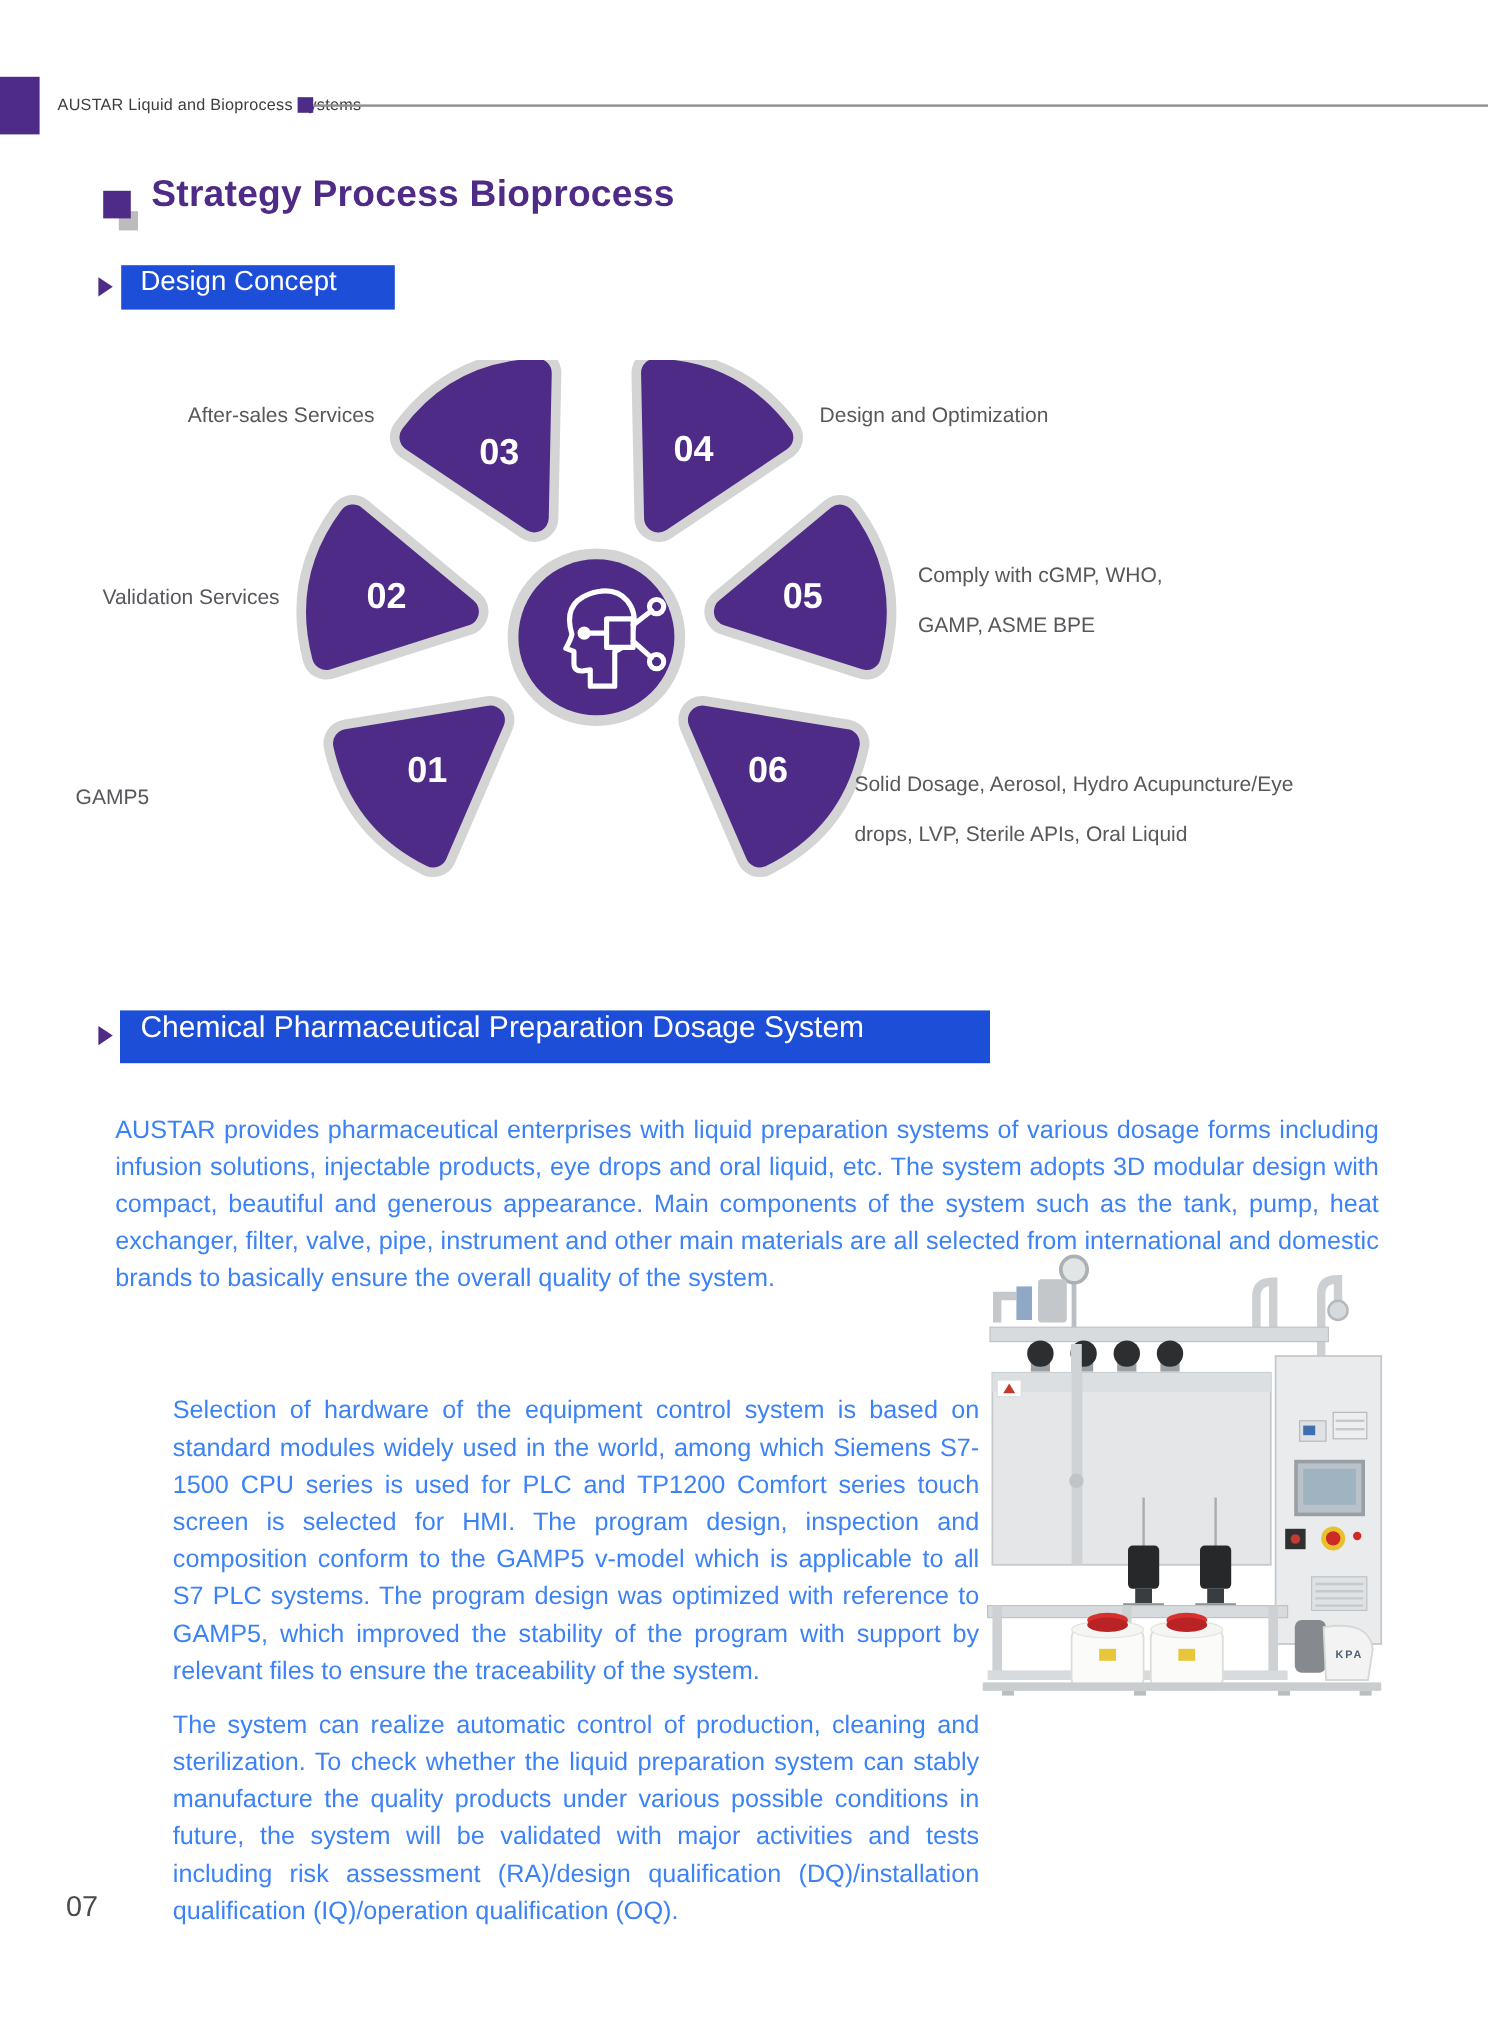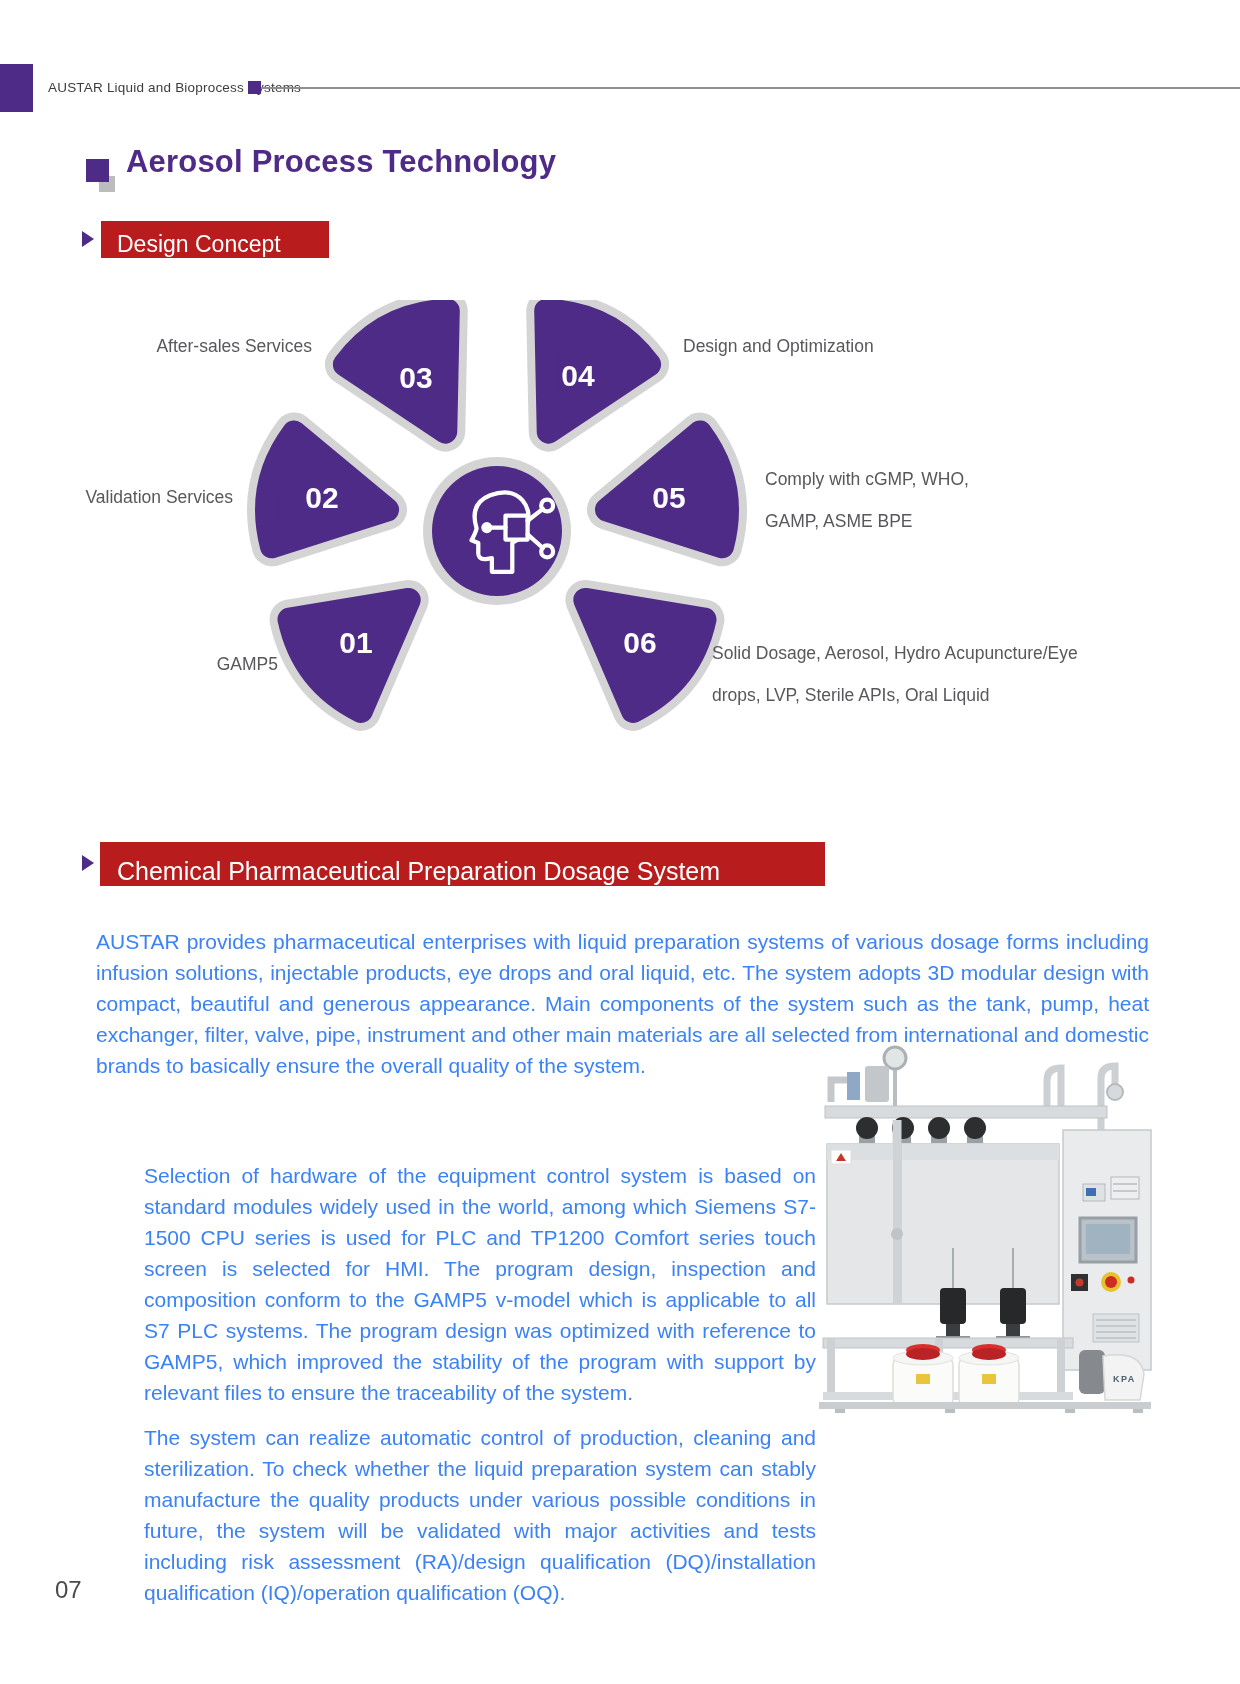--- a/index.html
+++ b/index.html
@@ -14,35 +14,35 @@
 
   
   .title-sq-gray{position:absolute;left:99px;top:176px;width:16px;height:16px;background:#bcbcbe;}
   .title-sq-purple{position:absolute;left:86px;top:159px;width:23px;height:23px;background:#4e2b86;}
   .page-title{position:absolute;left:126px;top:144px;font-size:31px;font-weight:bold;color:#4f2b87;letter-spacing:.2px;}
 
   
   .tri{width:0;height:0;border-top:8px solid transparent;border-bottom:8px solid transparent;border-left:12px solid #4e2b86;position:absolute;}
   .tri-1{left:82px;top:231px;}
   .tri-2{left:82px;top:855px;}
-  .banner{position:absolute;background:#b91c1c;color:#ffffff;display:flex;align-items:flex-end;}
+  .banner{position:absolute;background:#1d4ed8;color:#ffffff;display:flex;align-items:flex-start;}
   .banner-1{left:101px;top:221px;width:212px;height:37px;font-size:23px;padding-left:16px;}
   .banner-2{left:100px;top:842px;width:708px;height:44px;font-size:25px;padding-left:17px;}
 
   
   .diagram{position:absolute;left:240px;top:300px;width:520px;height:480px;}
   .petal-gray{fill:none;stroke:#d4d4d5;stroke-width:40;stroke-linejoin:round;stroke-linecap:round;}
   .petal-purple{fill:#4e2b86;stroke:#4e2b86;stroke-width:24;stroke-linejoin:round;stroke-linecap:round;}
   .petal-num{fill:#ffffff;font-size:30px;font-weight:bold;text-anchor:middle;dominant-baseline:central;font-family:"Liberation Sans",sans-serif;}
   .diag-label{position:absolute;font-size:17.5px;color:#57585c;line-height:42px;}
   .lbl-after{left:97px;top:325px;width:215px;text-align:right;}
   .lbl-design{left:683px;top:325px;white-space:nowrap;}
   .lbl-validation{left:18px;top:476px;width:215px;text-align:right;}
   .lbl-comply{left:765px;top:458px;width:215px;}
-  .lbl-gamp5{left:63px;top:643px;width:215px;text-align:right;}
+  .lbl-gamp5{left:63px;top:643px;width:215px;}
   .lbl-solid{left:712px;top:632px;width:395px;}
 
   
   .para{font-size:21px;line-height:31px;color:#3b82f6;text-align:justify;margin:0;}
   .para-1{position:absolute;left:96px;top:926px;width:1053px;}
   .left-col{position:absolute;left:96px;top:1160px;width:672px;margin-left:48px;}
   .left-col p + p{margin-top:14px;}
 
   
   .photo{position:absolute;left:795px;top:1022px;width:360px;height:392px;}
@@ -55,21 +55,21 @@
 
 <div class="page">
 
   <div class="corner-square"></div>
   <div class="brand">AUSTAR Liquid and Bioprocess Systems</div>
   <div class="rule-square"></div>
   <div class="rule-line"></div>
 
   <div class="title-sq-gray"></div>
   <div class="title-sq-purple"></div>
-  <h1 class="page-title" style="margin:0">Aerosol Process Technology</h1>
+  <h1 class="page-title" style="margin:0">Strategy Process Bioprocess</h1>
 
   <div class="tri tri-1"></div>
   <div class="banner banner-1">
     <span>Design Concept</span>
   </div>
 
   <div class="diagram">
     <svg viewBox="0 0 520 480" width="520" height="480">
 
       <g transform="translate(257,231) rotate(-128)">

